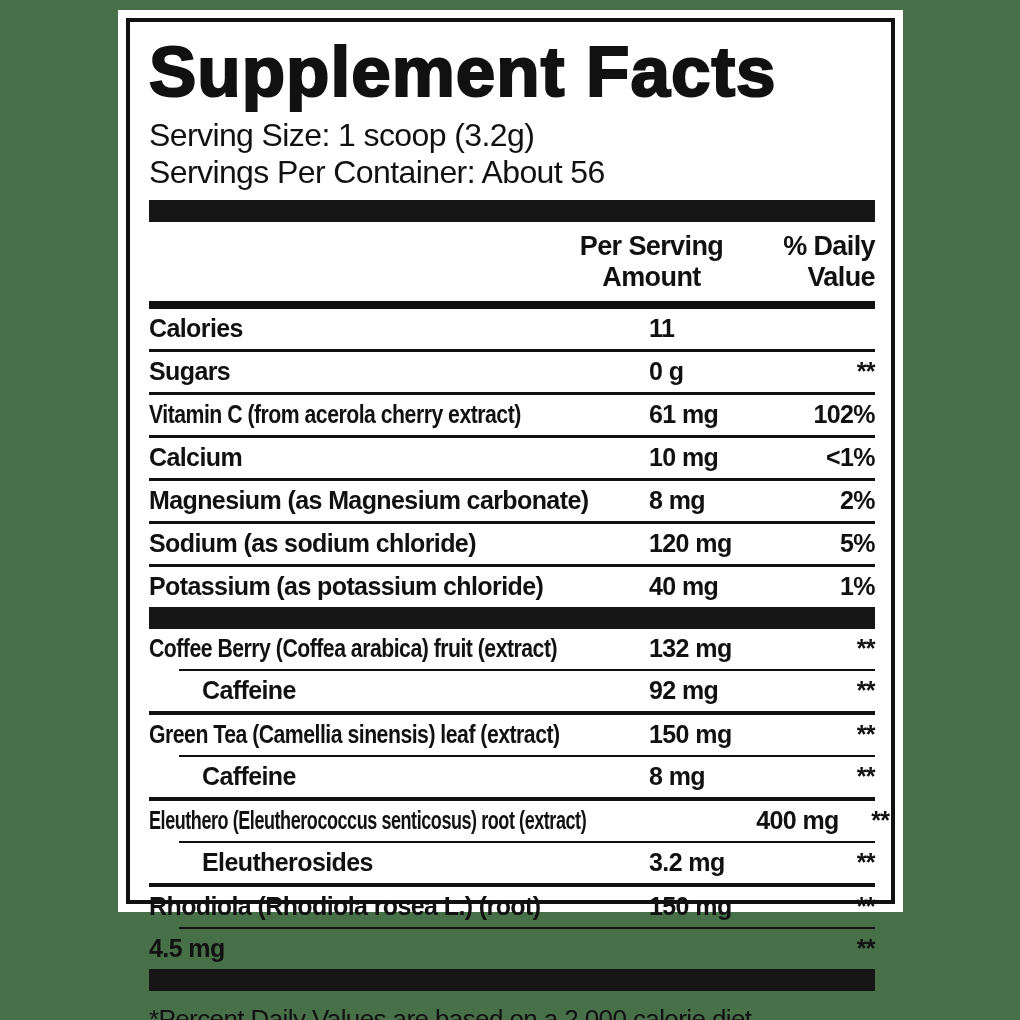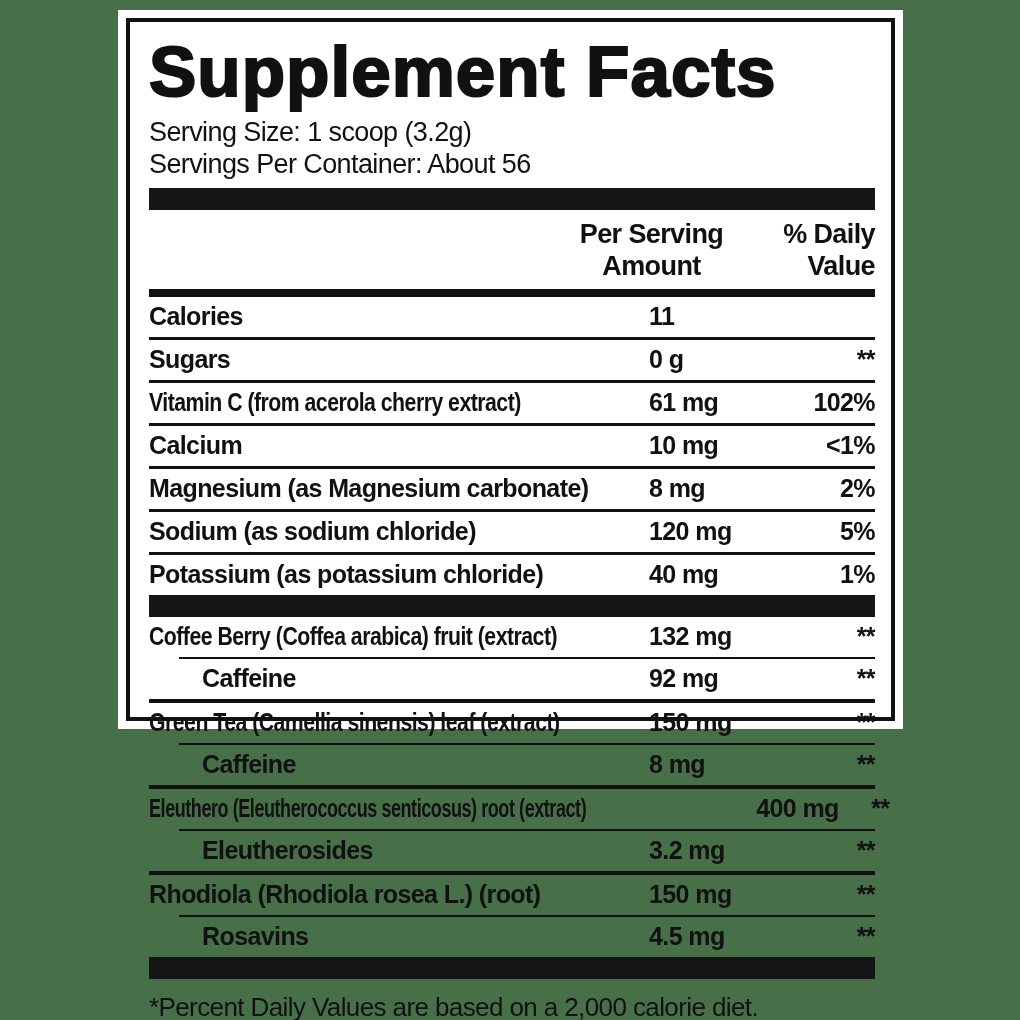--- a/index.html
+++ b/index.html
@@ -10,21 +10,21 @@
     font-family: "Liberation Sans", sans-serif;
     color: #111;
   }
   body { background: #477049; position: relative; }
 
   .label-panel {
     position: absolute;
     left: 118px;
     top: 10px;
     width: 785px;
-    height: 719px;
+    height: 902px;
     background: #fff;
     box-sizing: border-box;
     padding: 8px;
   }
   .inner-border {
     border: 4px solid #111;
     box-sizing: border-box;
     height: 100%;
     padding: 12px 16px 10px 19px;
     display: flex;
@@ -34,21 +34,21 @@
   .title {
     font-size: 71px;
     font-weight: bold;
     letter-spacing: 1px;
     line-height: 1.0;
     margin: 2px 0 10px 0;
     -webkit-text-stroke: 2.2px #111;
     white-space: nowrap;
   }
   .serving-line {
-    font-size: 27px;
+    font-size: 32px;
     letter-spacing: -0.6px;
     line-height: 1.17;
     white-space: nowrap;
   }
 
   .black-bar {
     background: #161616;
     height: 22px;
     margin: 8px 0 0 0;
     flex: 0 0 auto;
@@ -234,21 +234,20 @@
           <span class="dv">**</span>
         </div>
         <div class="divider main"></div>
         <div class="row">
           <span class="name"><span>Rhodiola (Rhodiola rosea L.) (root)</span></span>
           <span class="amount">150 mg</span>
           <span class="dv">**</span>
         </div>
         <div class="divider sub"></div>
         <div class="row indent">
-          <span class="name"><span>Rosavins</span></span>
           <span class="amount">4.5 mg</span>
           <span class="dv">**</span>
         </div>
       </div>
 
     <div class="black-bar mid" style="background: rgb(22, 22, 22);"></div>
 
     <div class="footnotes">
       <div class="footnote">*Percent Daily Values are based on a 2,000 calorie diet.</div>
 

